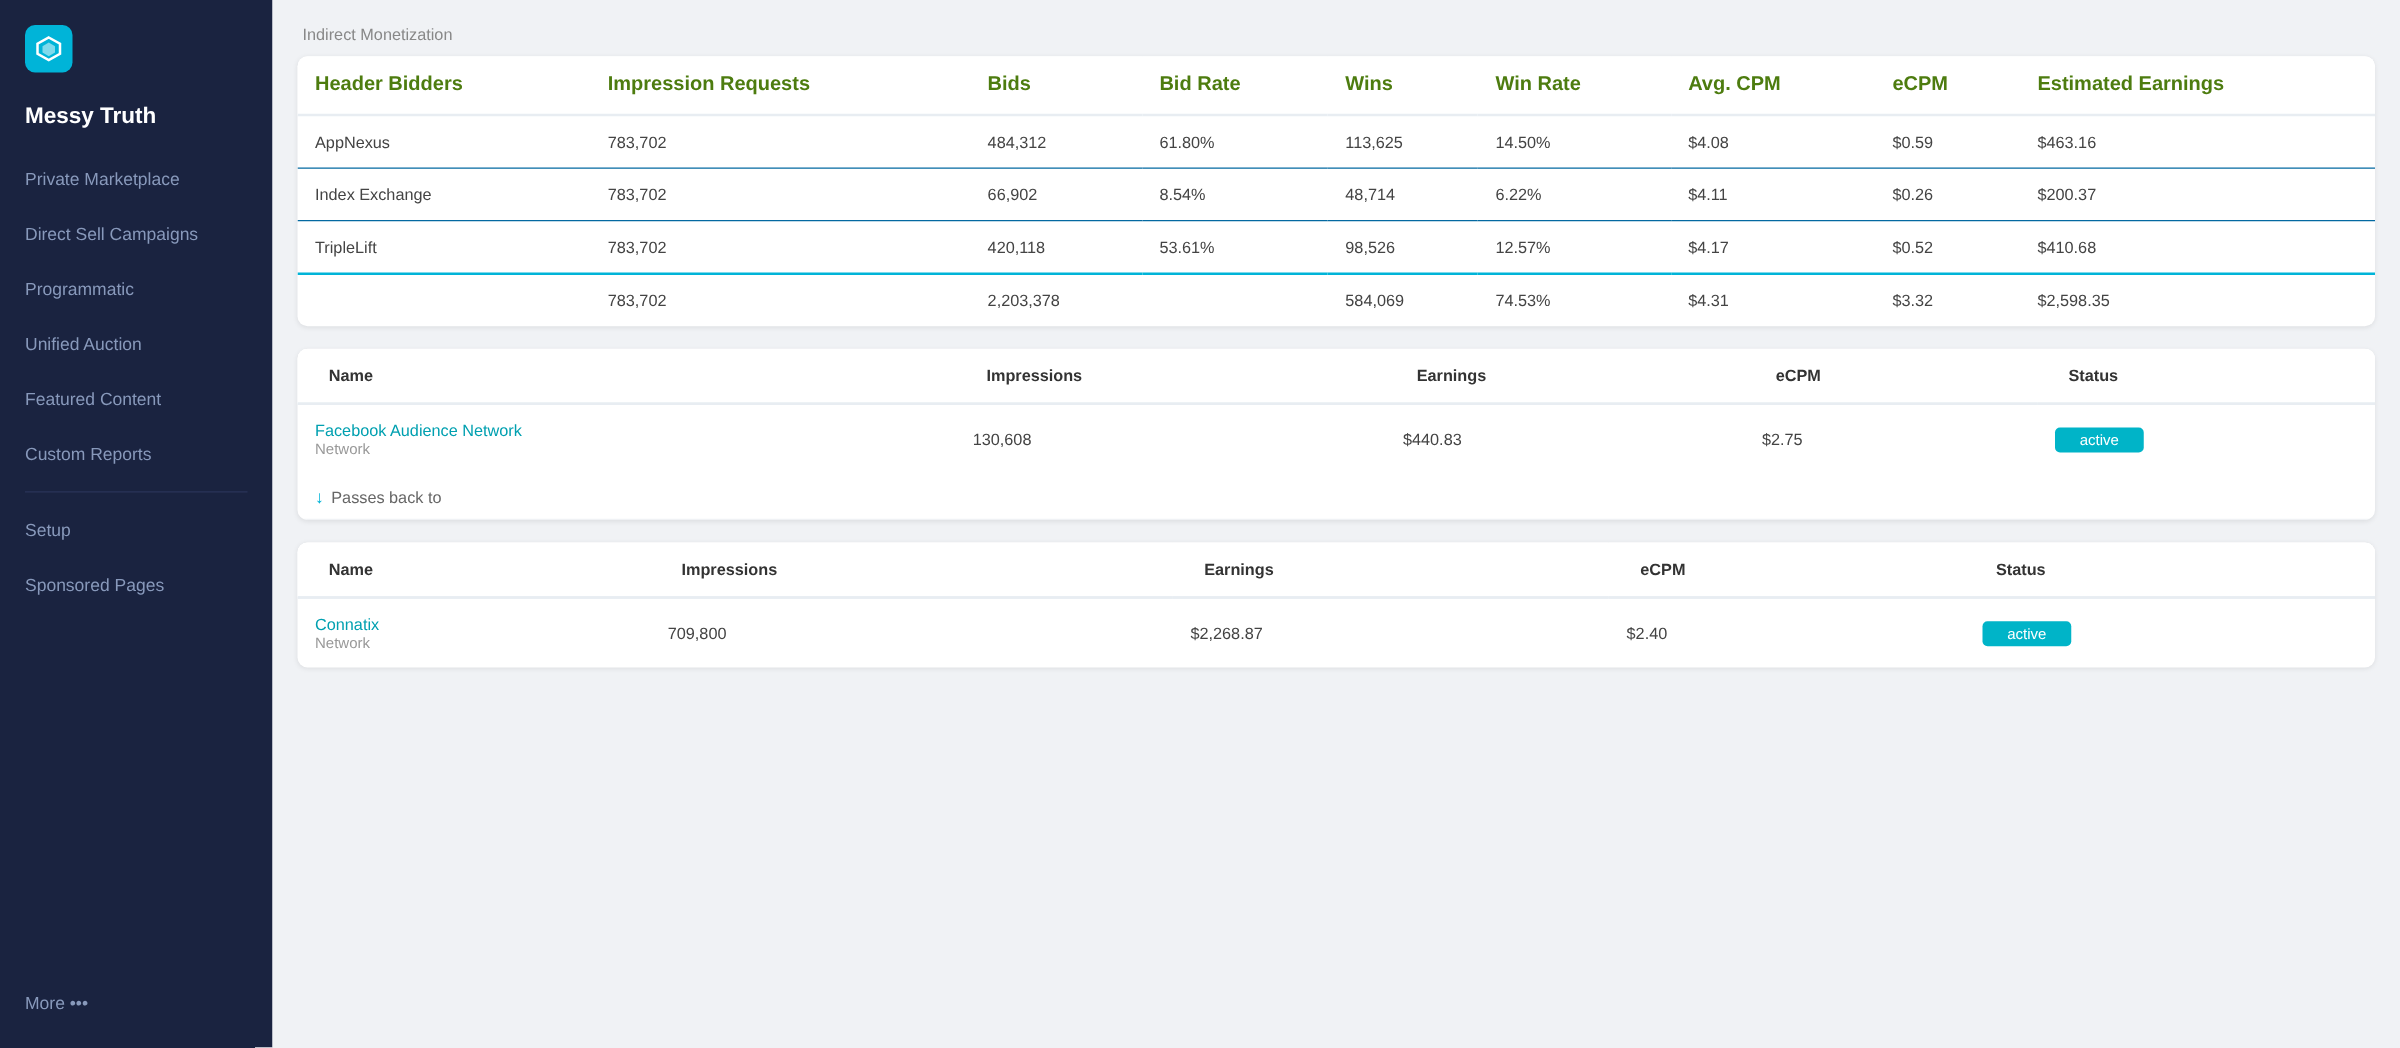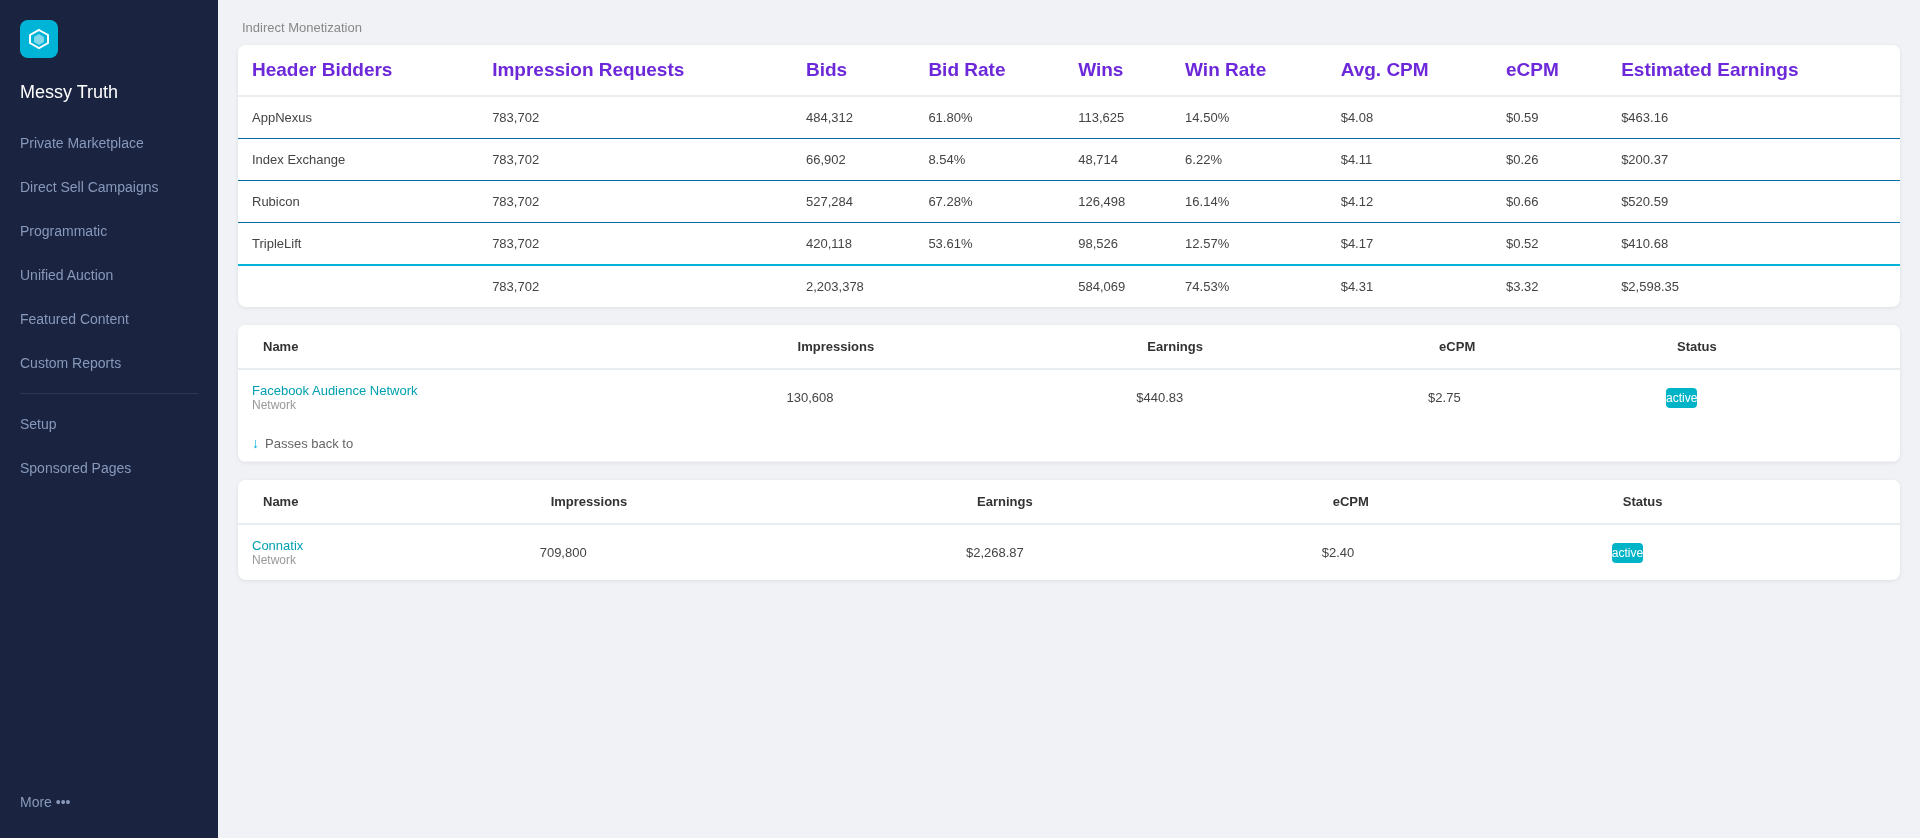--- a/index.html
+++ b/index.html
@@ -29,21 +29,21 @@
       display: flex;
       align-items: center;
       justify-content: center;
       font-size: 18px;
       color: #fff;
       font-weight: bold;
     }
     #sidebar-title {
       color: #ffffff;
       font-size: 18px;
-      font-weight: 400;
+      font-weight: 700;
       padding: 14px 20px 18px 20px;
     }
     .sidebar-nav {
       flex: 1;
       display: flex;
       flex-direction: column;
     }
     .sidebar-item {
       padding: 14px 20px;
       font-size: 14px;
@@ -93,22 +93,22 @@
       font-size: 13px;
     }
     thead tr {
       background: #fff;
       border-bottom: 2px solid #e8edf2;
     }
     thead th {
       padding: 14px 14px;
       text-align: left;
       font-weight: 600;
-      color: #6d28d9;
-      font-size: 19px;
+      color: #4d7c0f;
+      font-size: 16px;
     }
     tbody tr {
       border-bottom: 1px solid #0369a1;
     }
     tbody tr:last-child {
       border-bottom: none;
     }
     tbody tr.total-row {
       border-top: 2px solid #00b4d8;
     }
@@ -133,21 +133,21 @@
       font-size: 13px;
     }
     .sub-label {
       color: #999;
       font-size: 12px;
     }
     .status-badge {
       background: #00b4c8;
       color: #fff;
       border-radius: 4px;
-      padding: 3px 0;
+      padding: 3px 20px;
       font-size: 12px;
       font-weight: 500;
       display: inline-block;
     }
     .passes-back {
       padding: 10px 14px;
       color: #666;
       font-size: 13px;
       display: flex;
       align-items: center;
@@ -220,31 +220,20 @@
           <tr>
       <td>Index Exchange</td>
       <td>783,702</td>
       <td>66,902</td>
       <td>8.54%</td>
       <td>48,714</td>
       <td>6.22%</td>
       <td>$4.11</td>
       <td>$0.26</td>
       <td>$200.37</td>
-    </tr>
-          <tr>
-      <td>Rubicon</td>
-      <td>783,702</td>
-      <td>527,284</td>
-      <td>67.28%</td>
-      <td>126,498</td>
-      <td>16.14%</td>
-      <td>$4.12</td>
-      <td>$0.66</td>
-      <td>$520.59</td>
     </tr>
           <tr>
       <td>TripleLift</td>
       <td>783,702</td>
       <td>420,118</td>
       <td>53.61%</td>
       <td>98,526</td>
       <td>12.57%</td>
       <td>$4.17</td>
       <td>$0.52</td>

